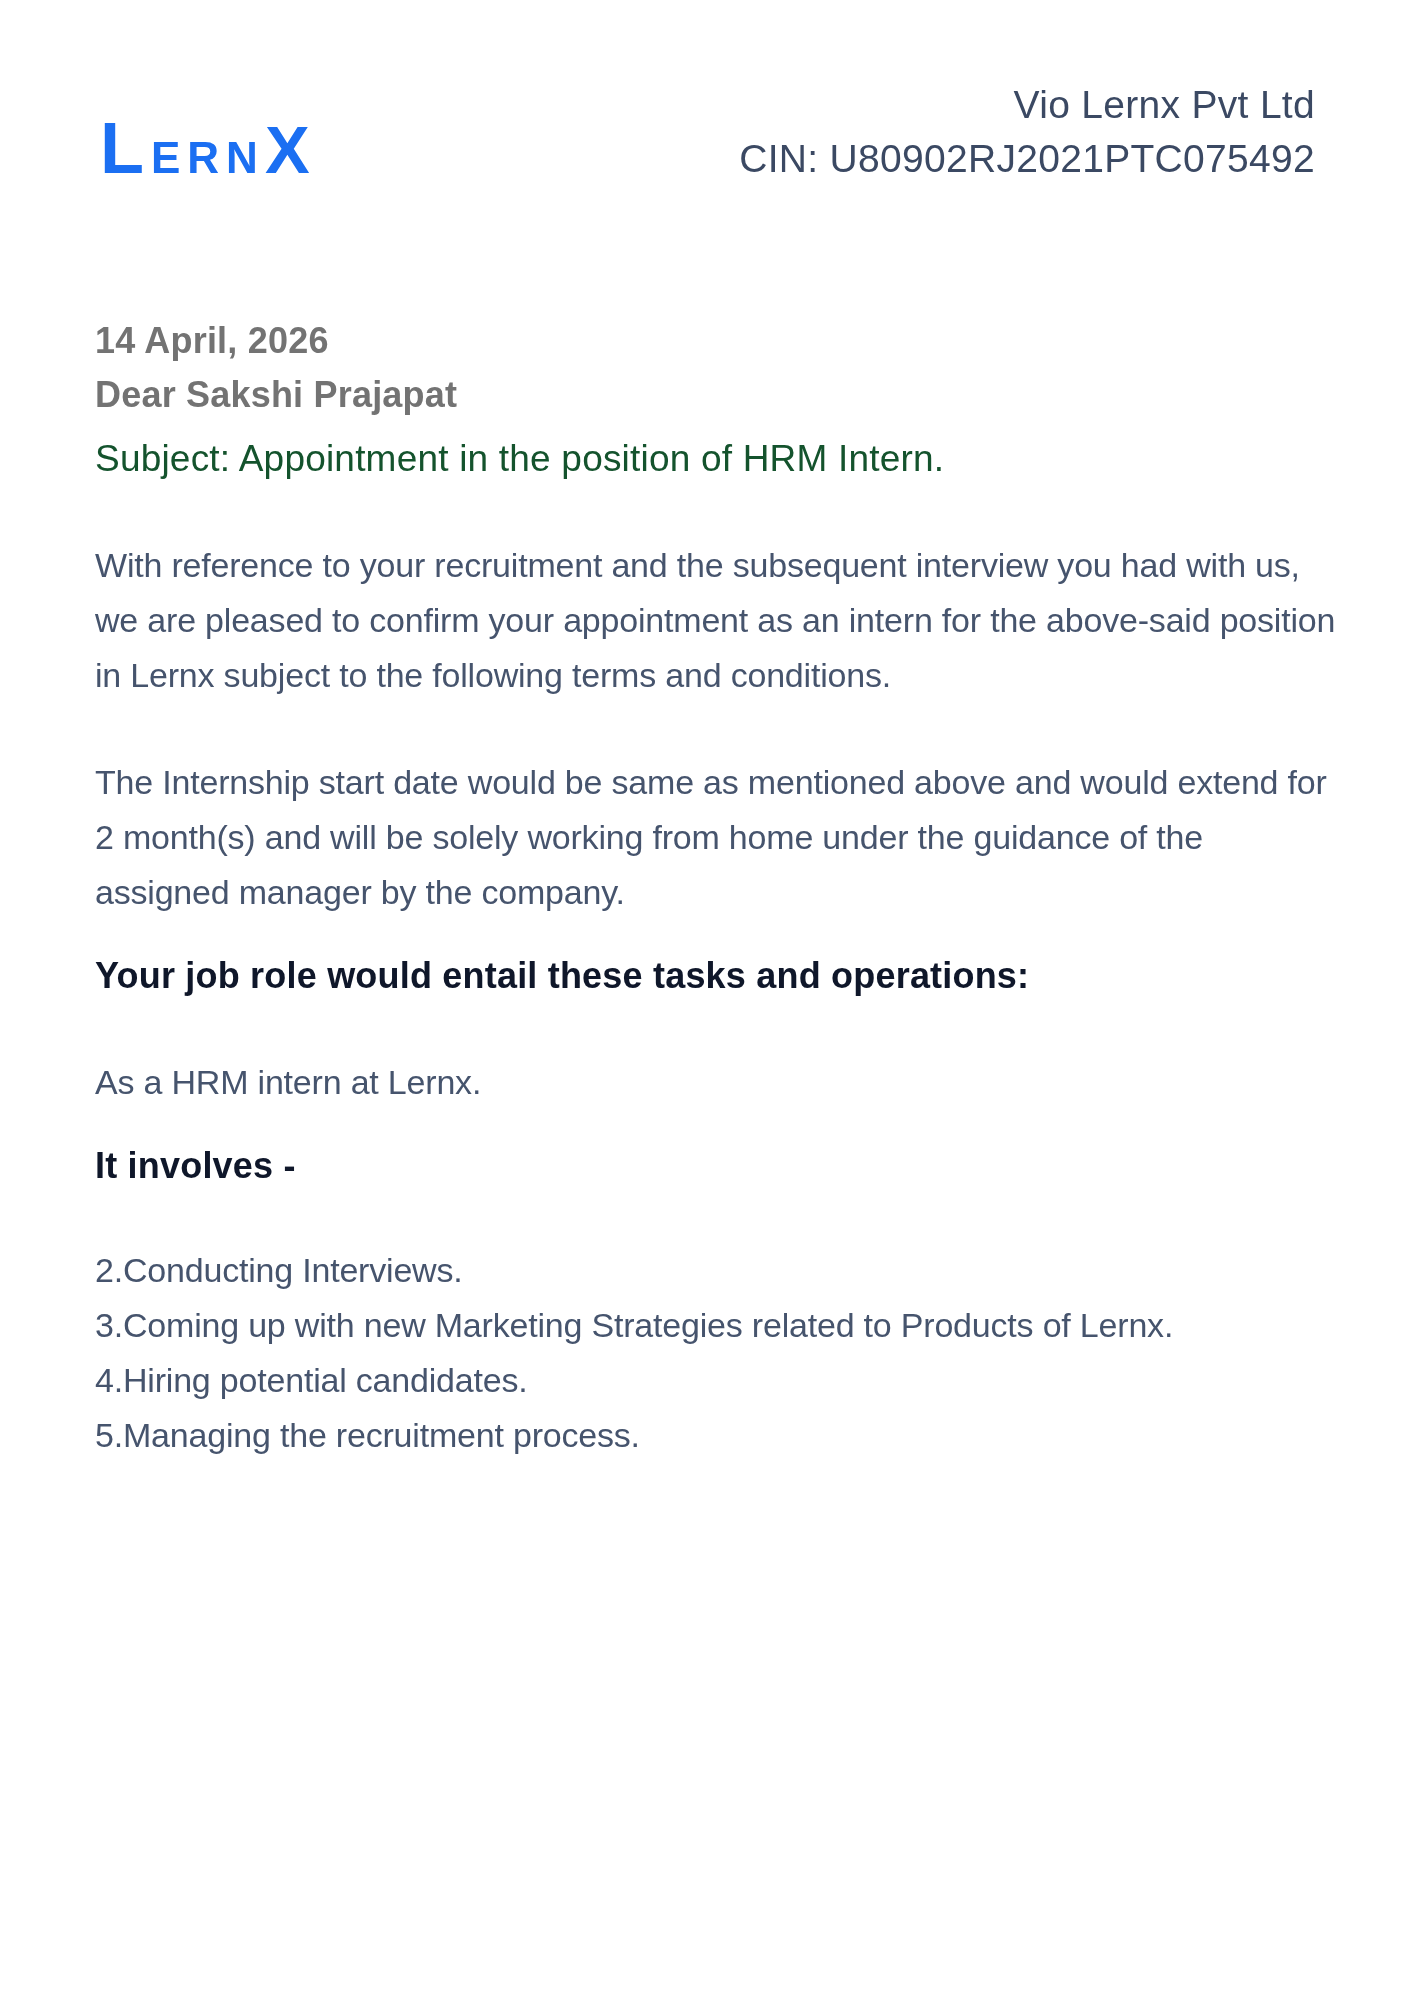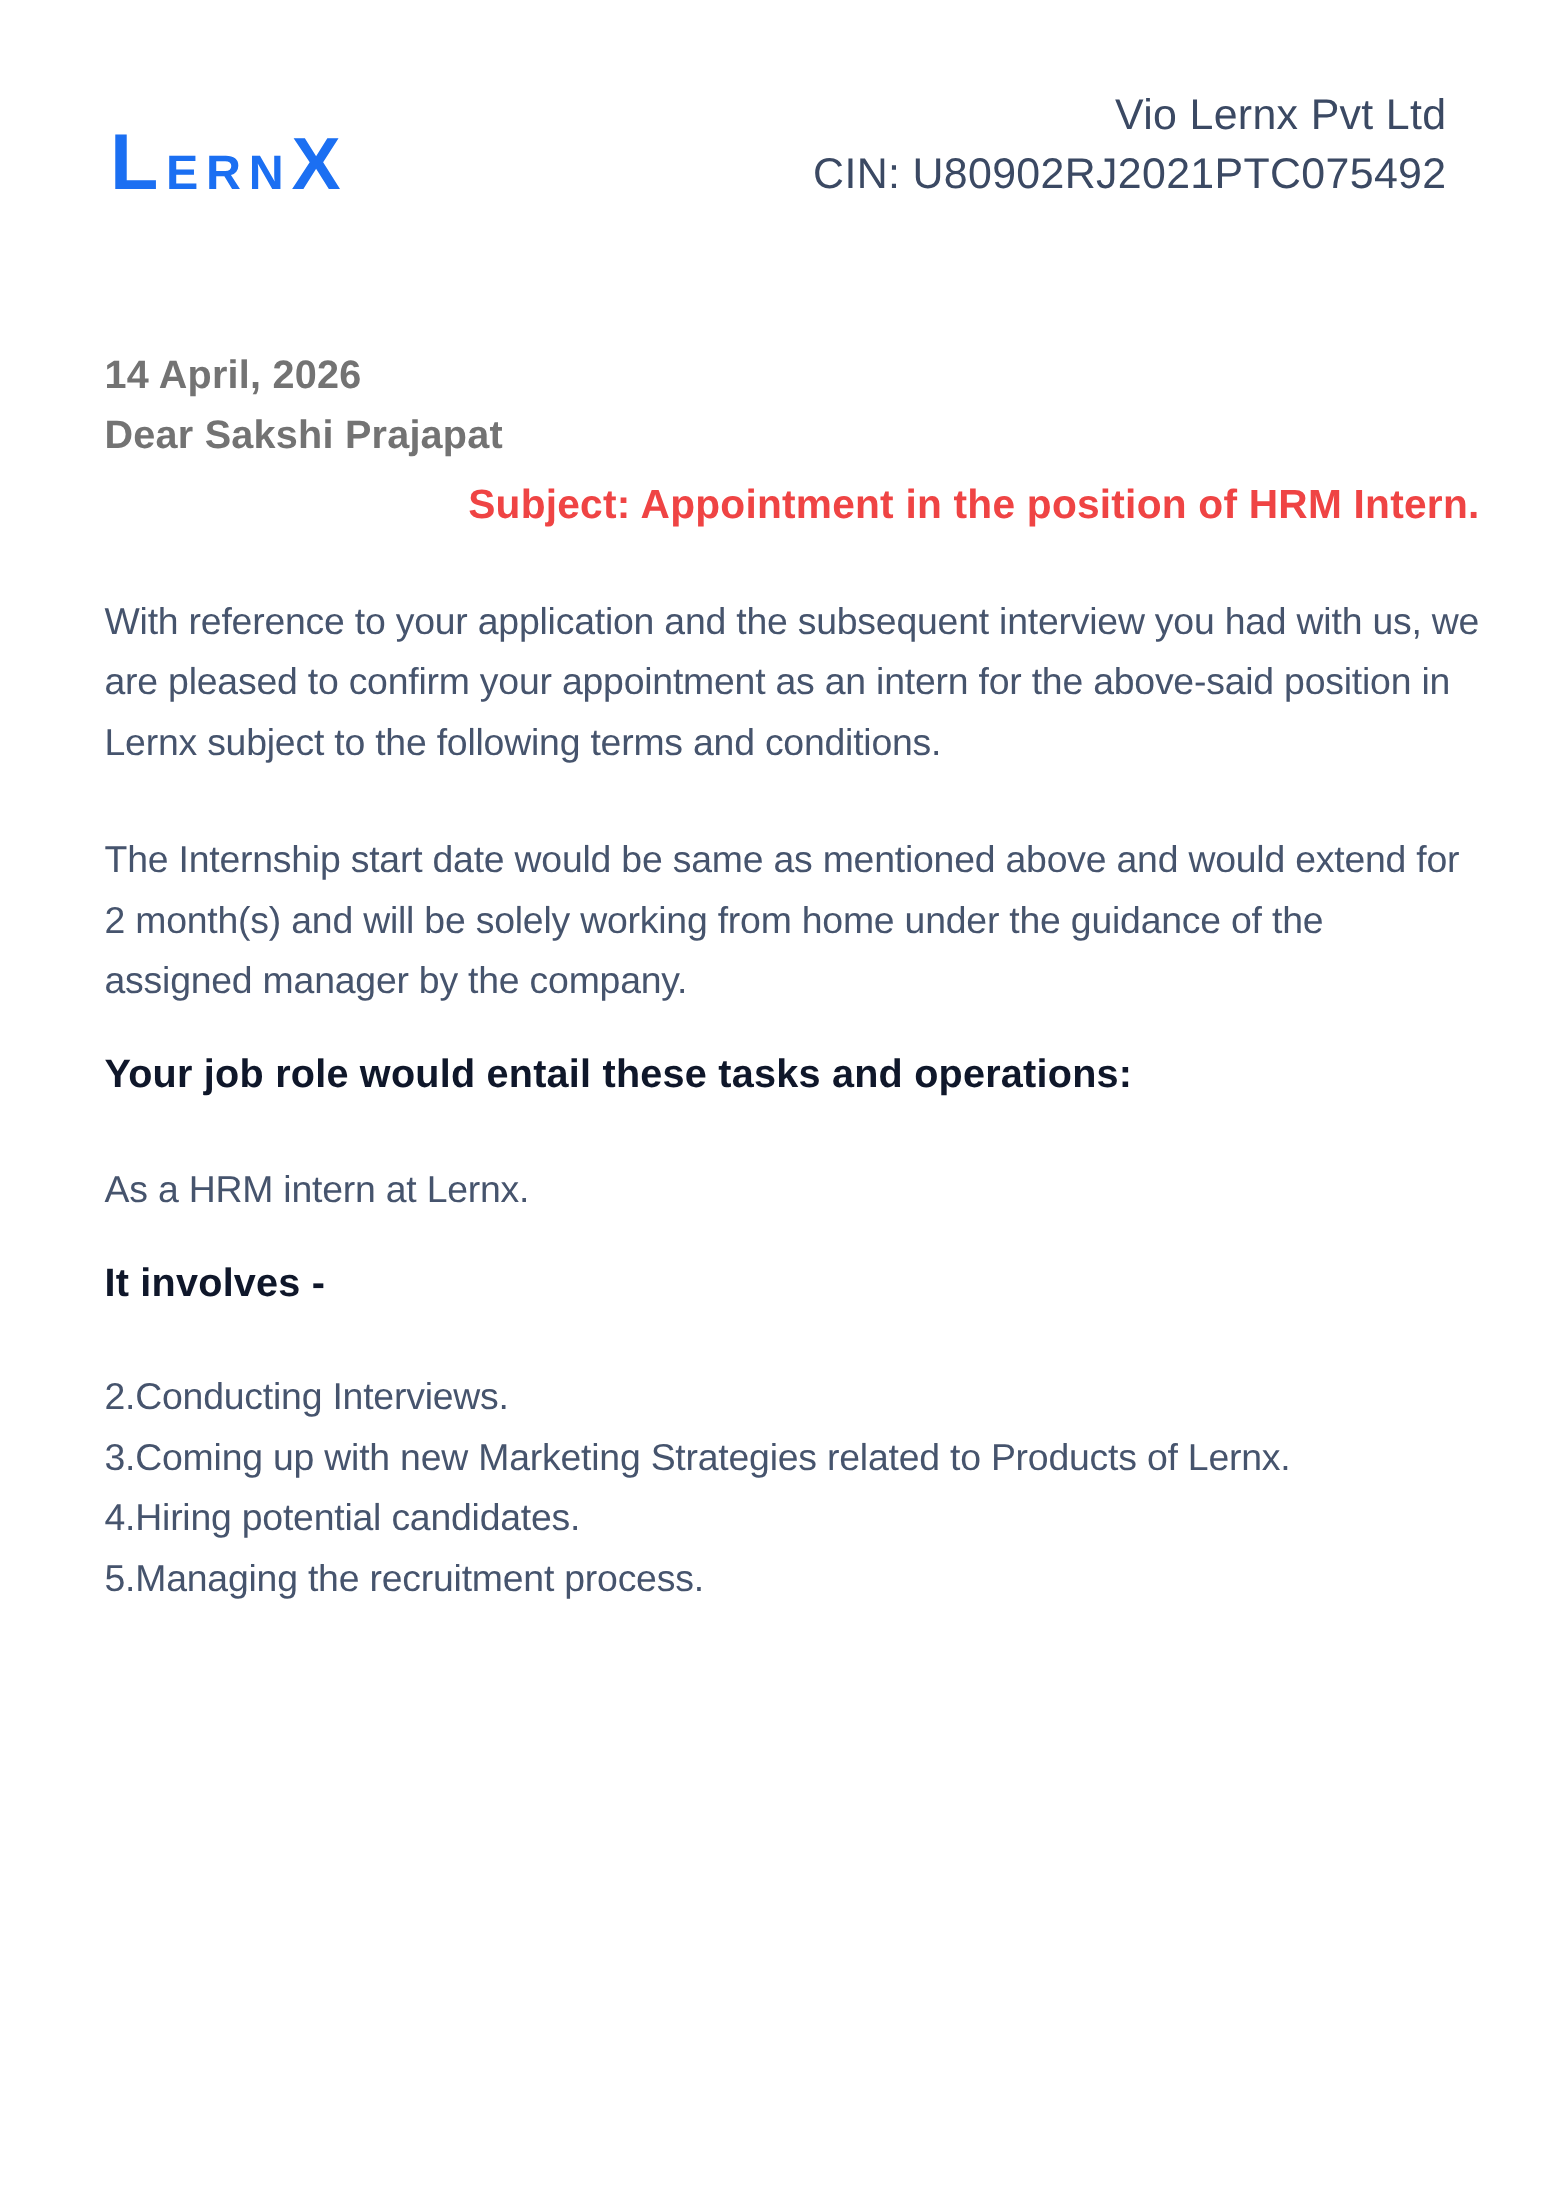--- a/index.html
+++ b/index.html
@@ -64,24 +64,23 @@
     font-size: 36px;
     line-height: 54px;
     font-weight: 600;
     color: #737373;
     letter-spacing: 0.2px;
   }
   .subject-line {
     margin: 9px 0 0 0;
     font-size: 37px;
     line-height: 55px;
-    font-weight: 700;
-    color: #ef4444;
+    font-weight: 400;
+    color: #14532d;
     letter-spacing: 0.2px;
-    text-align: right;
   }
   .para {
     margin: 52px 0 0 0;
     font-size: 34px;
     line-height: 55px;
     font-weight: 400;
     color: #46546d;
     letter-spacing: -0.2px;
   }
   .bold-heading {
@@ -114,21 +113,21 @@
       <div>Vio Lernx Pvt Ltd</div>
       <div>CIN: U80902RJ2021PTC075492</div>
     </div>
   </div>
 
   <div class="content">
     <p class="date-line">14 April, 2026</p>
     <p class="greeting-line">Dear Sakshi Prajapat</p>
     <p class="subject-line">Subject: Appointment in the position of HRM Intern.</p>
 
-    <p class="para">With reference to your application and the subsequent interview you had with us, we are pleased to confirm your appointment as an intern for the above-said position in Lernx subject to the following terms and conditions.</p>
+    <p class="para">With reference to your recruitment and the subsequent interview you had with us, we are pleased to confirm your appointment as an intern for the above-said position in Lernx subject to the following terms and conditions.</p>
     <p class="para">The Internship start date would be same as mentioned above and would extend for 2 month(s) and will be solely working from home under the guidance of the assigned manager by the company.</p>
 
     <p class="bold-heading">Your job role would entail these tasks and operations:</p>
     <p class="para">As a HRM intern at Lernx.</p>
 
     <p class="bold-heading">It involves -</p>
 
     <div class="tasks">
       <p class="para task">2.Conducting Interviews.</p>
       <p class="para task">3.Coming up with new Marketing Strategies related to Products of Lernx.</p>

